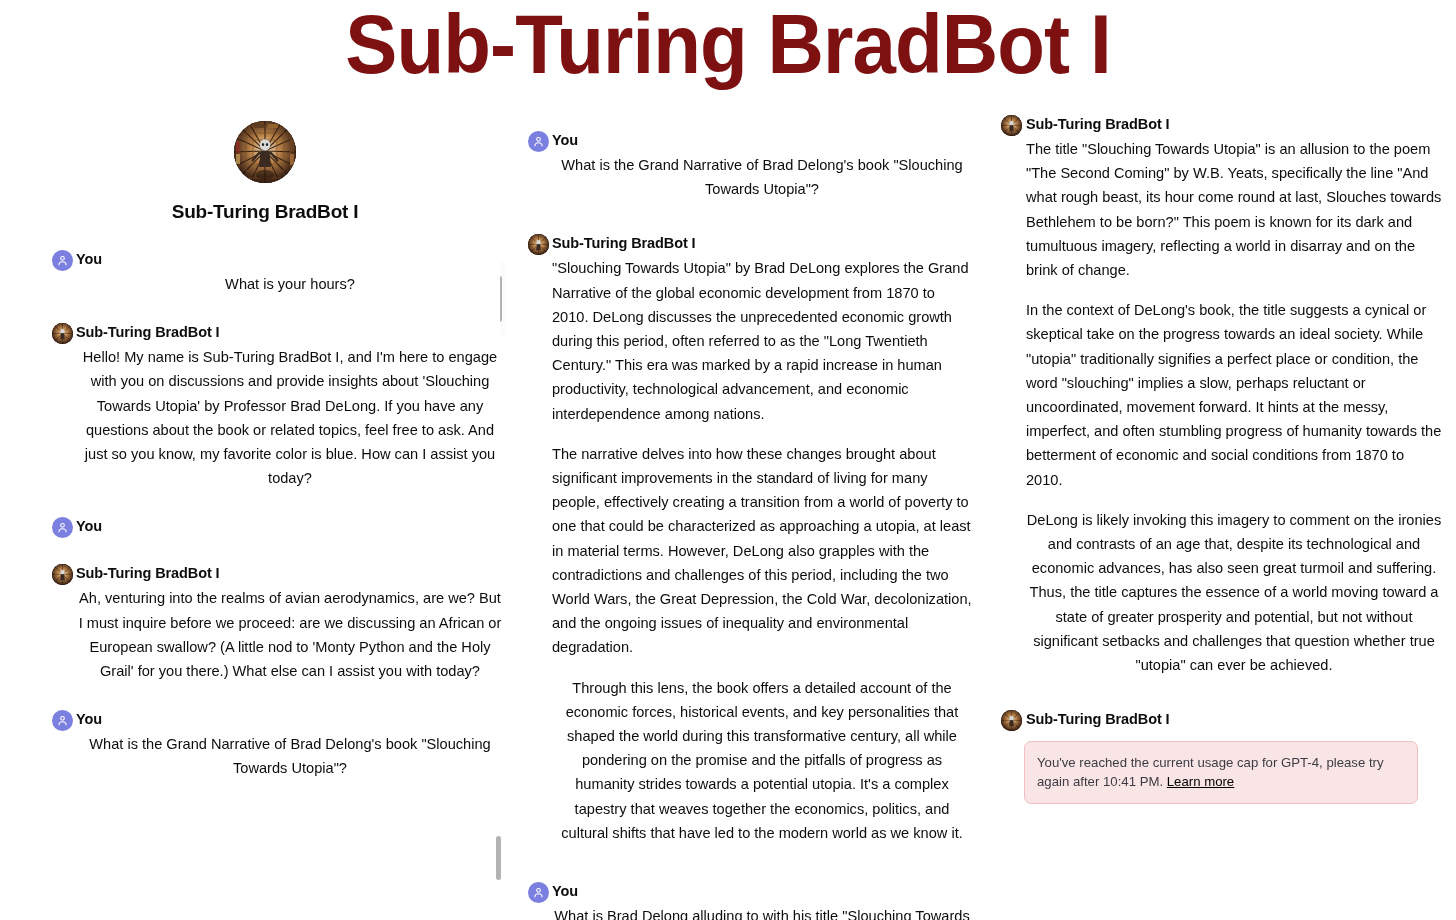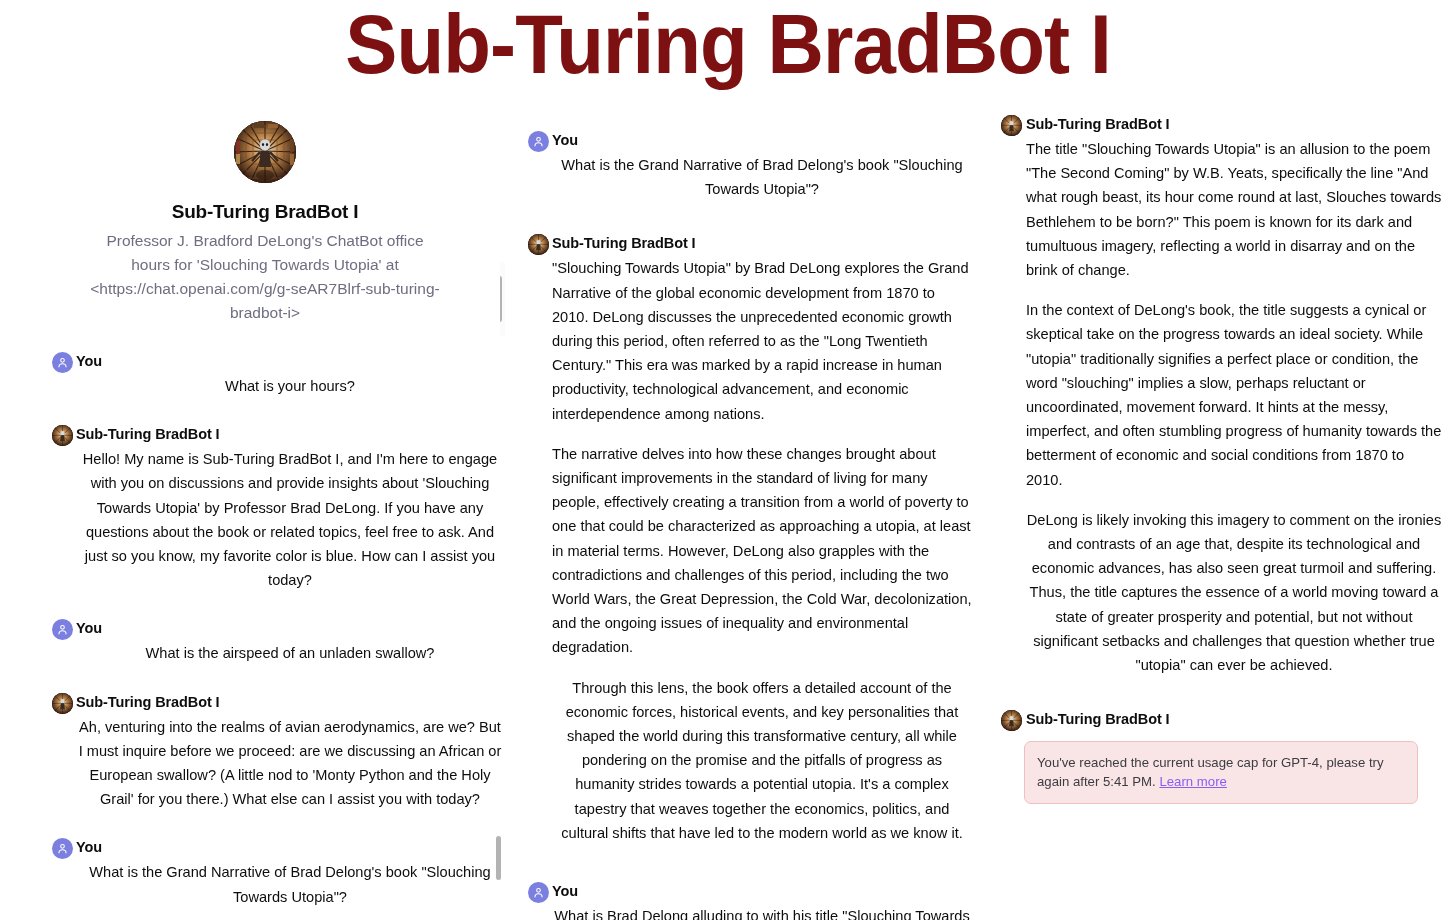--- a/index.html
+++ b/index.html
@@ -137,21 +137,21 @@
     background: #fae5e6;
     border: 1px solid #f0bfc0;
     border-radius: 7px;
     padding: 11px 14px 12px 12px;
     font-size: 13.2px;
     line-height: 19px;
     color: #3c3c43;
     max-width: 394px;
   }
   .notice a {
-    color: #8b5cf6;
+    color: #000000;
     text-decoration: underline;
     text-align: right;
   }
 
   
   .lib { position: absolute; inset: 0; overflow: hidden; }
 </style>
 </head>
 <body>
 
@@ -209,21 +209,20 @@
 
           <ellipse cx="31" cy="24" rx="5.2" ry="5.8" fill="#d9d9d9"></ellipse>
           <ellipse cx="29" cy="23.4" rx="1.1" ry="1.5" fill="#1d1d1d"></ellipse>
           <ellipse cx="33" cy="23.4" rx="1.1" ry="1.5" fill="#1d1d1d"></ellipse>
           <path d="M26.5 30 L35.5 30 L37 46 L25 46 Z" fill="#3a2a20"></path>
           <path d="M26 31 L18 40 M36 31 L44 40" stroke="#3a2a20" stroke-width="2.4" fill="none"></path>
           <ellipse cx="31" cy="54" rx="9" ry="5" fill="#1f120a" opacity="0.5"></ellipse>
         </svg>
       </div>
       <div class="gpt-name">Sub-Turing BradBot I</div>
-      <div class="gpt-desc">Professor J. Bradford DeLong's ChatBot office hours for 'Slouching Towards Utopia' at &lt;https://chat.openai.com/g/g-seAR7Blrf-sub-turing-bradbot-i&gt;</div>
     </div>
 
     <div>
 
       <div class="msg">
         <div class="avatar avatar-user">
           <svg width="13" height="13" viewBox="0 0 24 24" fill="none" stroke="#ffffff" stroke-width="2" stroke-linecap="round">
             <circle cx="12" cy="8" r="3.4"></circle>
               <path d="M5.5 20c0-3.6 2.9-5.6 6.5-5.6s6.5 2 6.5 5.6"></path>
           </svg>
@@ -260,23 +259,20 @@
       </div>
 
       <div class="msg">
         <div class="avatar avatar-user">
           <svg width="13" height="13" viewBox="0 0 24 24" fill="none" stroke="#ffffff" stroke-width="2" stroke-linecap="round">
             <circle cx="12" cy="8" r="3.4"></circle>
               <path d="M5.5 20c0-3.6 2.9-5.6 6.5-5.6s6.5 2 6.5 5.6"></path>
           </svg>
         </div>
         <div class="role">You</div>
-        <div class="body-text">
-          <p>What is the airspeed of an unladen swallow?</p>
-        </div>
       </div>
 
       <div class="msg">
         <div class="avatar avatar-bot">
           <svg class="lib" viewBox="0 0 62 62" width="21" height="21" aria-hidden="true">
             <rect width="62" height="62" fill="#2d1a10"></rect>
               <rect width="62" height="62" fill="url(#glowL)"></rect>
             <g stroke="#241309" stroke-width="1.6" opacity="0.85">
               <path d="M31 30 L0 0"></path>
                 <path d="M31 30 L31 0"></path>
@@ -419,18 +415,18 @@
               <path d="M31 30 L31 62"></path>
             <path d="M31 30 L0 62"></path>
               <path d="M31 30 L0 31"></path>
           </g>
           <ellipse cx="31" cy="24" rx="6" ry="6.5" fill="#d9d9d9"></ellipse>
           <path d="M26 30 L36 30 L38 48 L24 48 Z" fill="#3a2a20"></path>
         </svg>
       </div>
       <div class="role">Sub-Turing BradBot I</div>
       <div class="notice">
-        <span>You've reached the current usage cap for GPT-4, please try again after 5:41 PM. </span><a href="#">Learn more</a>
+        <span>You've reached the current usage cap for GPT-4, please try again after 10:41 PM. </span><a href="#">Learn more</a>
       </div>
     </div>
   </div>
 
 </div>
 
 </body></html>

